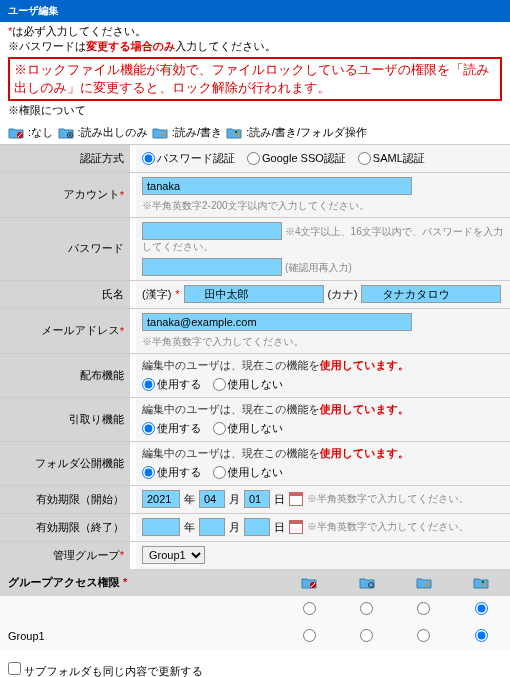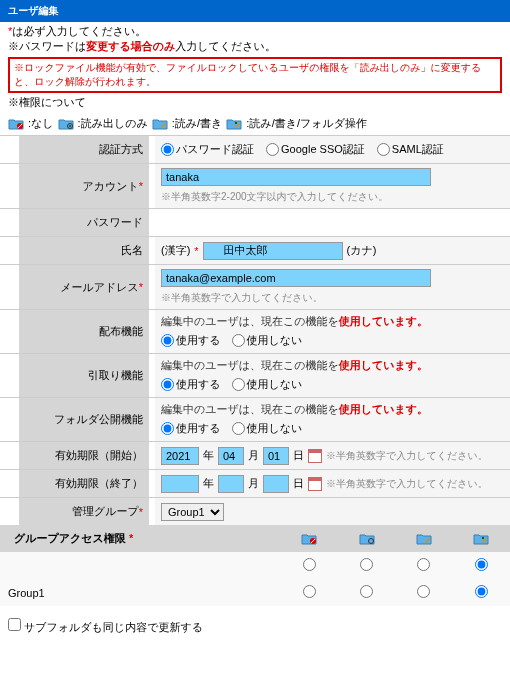--- a/index.html
+++ b/index.html
@@ -1,43 +1,43 @@
 <!DOCTYPE html>
 <html><head>
 <meta charset="utf-8">
 <style>
 * { box-sizing: border-box; margin: 0; padding: 0; }
 body { font-family: "Hiragino Sans", Meiryo, sans-serif; font-size: 11px; background: #fff; width: 510px; }
 .header { background: #0066cc; color: #fff; padding: 4px 8px; font-weight: bold; font-size: 10px; }
 .notice-area { padding: 2px 8px; font-size: 11px; line-height: 1.4; }
 .red { color: #d00; }
 .red-bold { color: #d00; font-weight: bold; }
-.warn-box { border: 2px solid #d00; padding: 2px 4px; margin: 2px 0; color: #d00; font-size: 10px; }
+.warn-box { border: 2px solid #d00; padding: 2px 4px; margin: 2px 0; color: #d00; font-size: 13px; }
 .perm-legend { padding: 4px 8px; font-size: 11px; display: flex; gap: 4px; align-items: center; flex-wrap: wrap; }
 .folder-icon { width: 16px; height: 13px; display: inline-block; vertical-align: middle; }
 .form-row { display: flex; border-top: 1px solid #ccc; }
 .form-row:last-of-type { border-bottom: 1px solid #ccc; }
-.form-label { width: 130px; background: #d5d5d5; padding: 6px 6px; text-align: left; font-size: 11px; display: flex; align-items: center; justify-content: flex-end; margin-left: 19px; }
+.form-label { width: 130px; background: #d5d5d5; padding: 6px 6px; text-align: left; font-size: 11px; display: flex; align-items: center; justify-content: flex-end; }
 .form-value { flex: 1; background: #f5f5f5; padding: 4px 6px; font-size: 11px; display: flex; align-items: center; flex-wrap: wrap; gap: 4px; margin-left: 6px; }
 .form-value.col { flex-direction: column; align-items: flex-start; }
 .hint { color: #888; font-size: 10px; }
 input[type=text], input[type=password] { border: 1px solid #999; padding: 2px 4px; font-size: 11px; background: #7dd3fc; }
 input.wide { width: 270px; }
 input.mid { width: 140px; padding-left: 20px; }
 input.yr { width: 38px; }
 input.sm { width: 26px; }
 select { border: 1px solid #999; font-size: 11px; padding: 1px 2px; }
 .cal-icon { width: 14px; height: 14px; display: inline-block; background: #fff; border: 1px solid #c66; position: relative; }
 .cal-icon::before { content: ""; position: absolute; top: 0; left: 0; right: 0; height: 3px; background: #c66; }
 .usage-text { color: #333; }
 .usage-text .red-bold { font-weight: bold; }
 .group-table { width: 100%; border-collapse: collapse; font-size: 11px; }
 .group-table th, .group-table td { padding: 6px 4px; text-align: center; }
 .group-table thead th { background: #d5d5d5; }
-.group-table thead th:first-child { text-align: left; padding-left: 14px; width: 55%; }
+.group-table thead th:first-child { text-align: left; padding-left: 8px; width: 55%; }
 .group-table tbody td:first-child { text-align: left; padding-left: 8px; }
 .group-table tbody tr { background: #f9f9f9; }
 .footer { padding: 12px 8px; }
 .cb-row { margin-bottom: 16px; }
 .radio-lbl { display: inline-flex; align-items: center; gap: 2px; margin-right: 8px; }
 </style>
 </head>
 <body>
 
 <div class="header">
@@ -101,29 +101,34 @@
       <span class="red">*</span>
     </div>
   <div class="form-value col">
     <input type="text" class="wide" value="tanaka" style="">
     <span class="hint">※半角英数字2-200文字以内で入力してください。</span>
   </div>
 </div>
 
 <div class="form-row">
   <div class="form-label">パスワード</div>
+  <div class="form-value col">
+    <div><input type="password" class="mid" style=""> <span class="hint">※4文字以上、16文字以内で、パスワードを入力してください。</span></div>
+    <div><input type="password" class="mid" style=""> <span class="hint">(確認用再入力)</span></div>
+  </div>
 </div>
 
 <div class="form-row">
   <div class="form-label">氏名</div>
   <div class="form-value">
     <span>(漢字)</span> 
       <span class="red">*</span>
     <input type="text" class="mid" value="田中太郎" style="">
     <span>(カナ)</span>
+    <input type="text" class="mid" value="タナカタロウ" style="">
   </div>
 </div>
 
 <div class="form-row">
   <div class="form-label">
       <span>メールアドレス</span> 
       <span class="red">*</span>
     </div>
   <div class="form-value col">
     <input type="text" class="wide" value="tanaka@example.com" style="">

